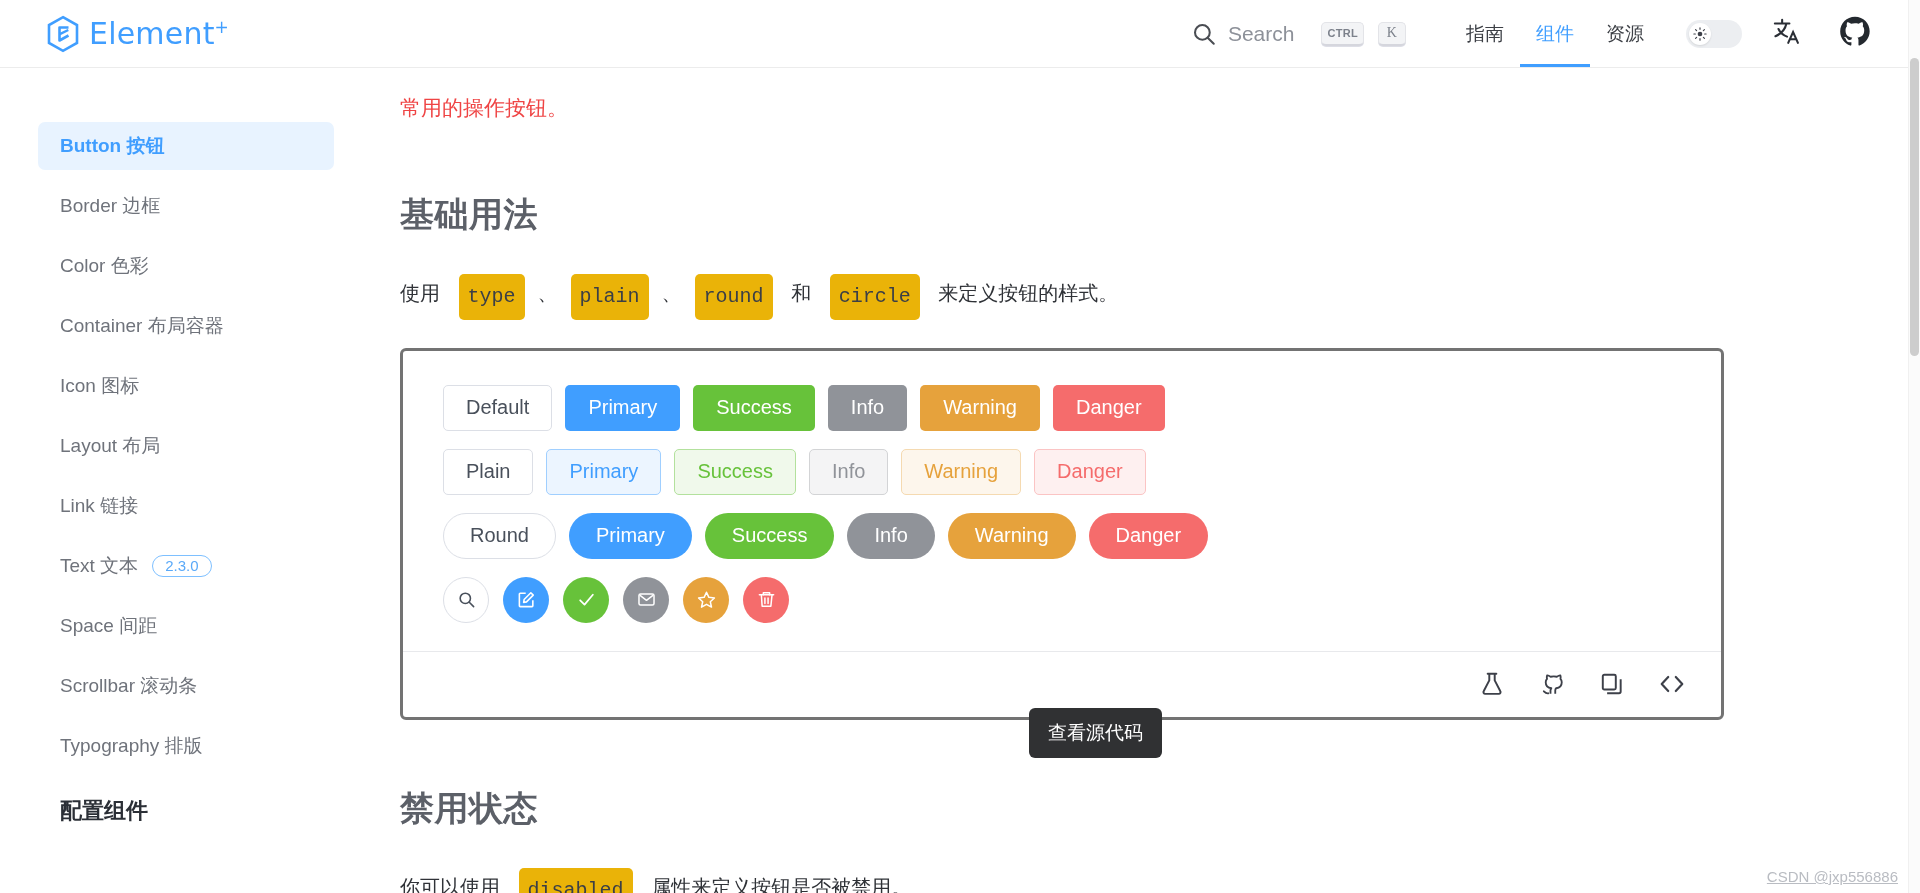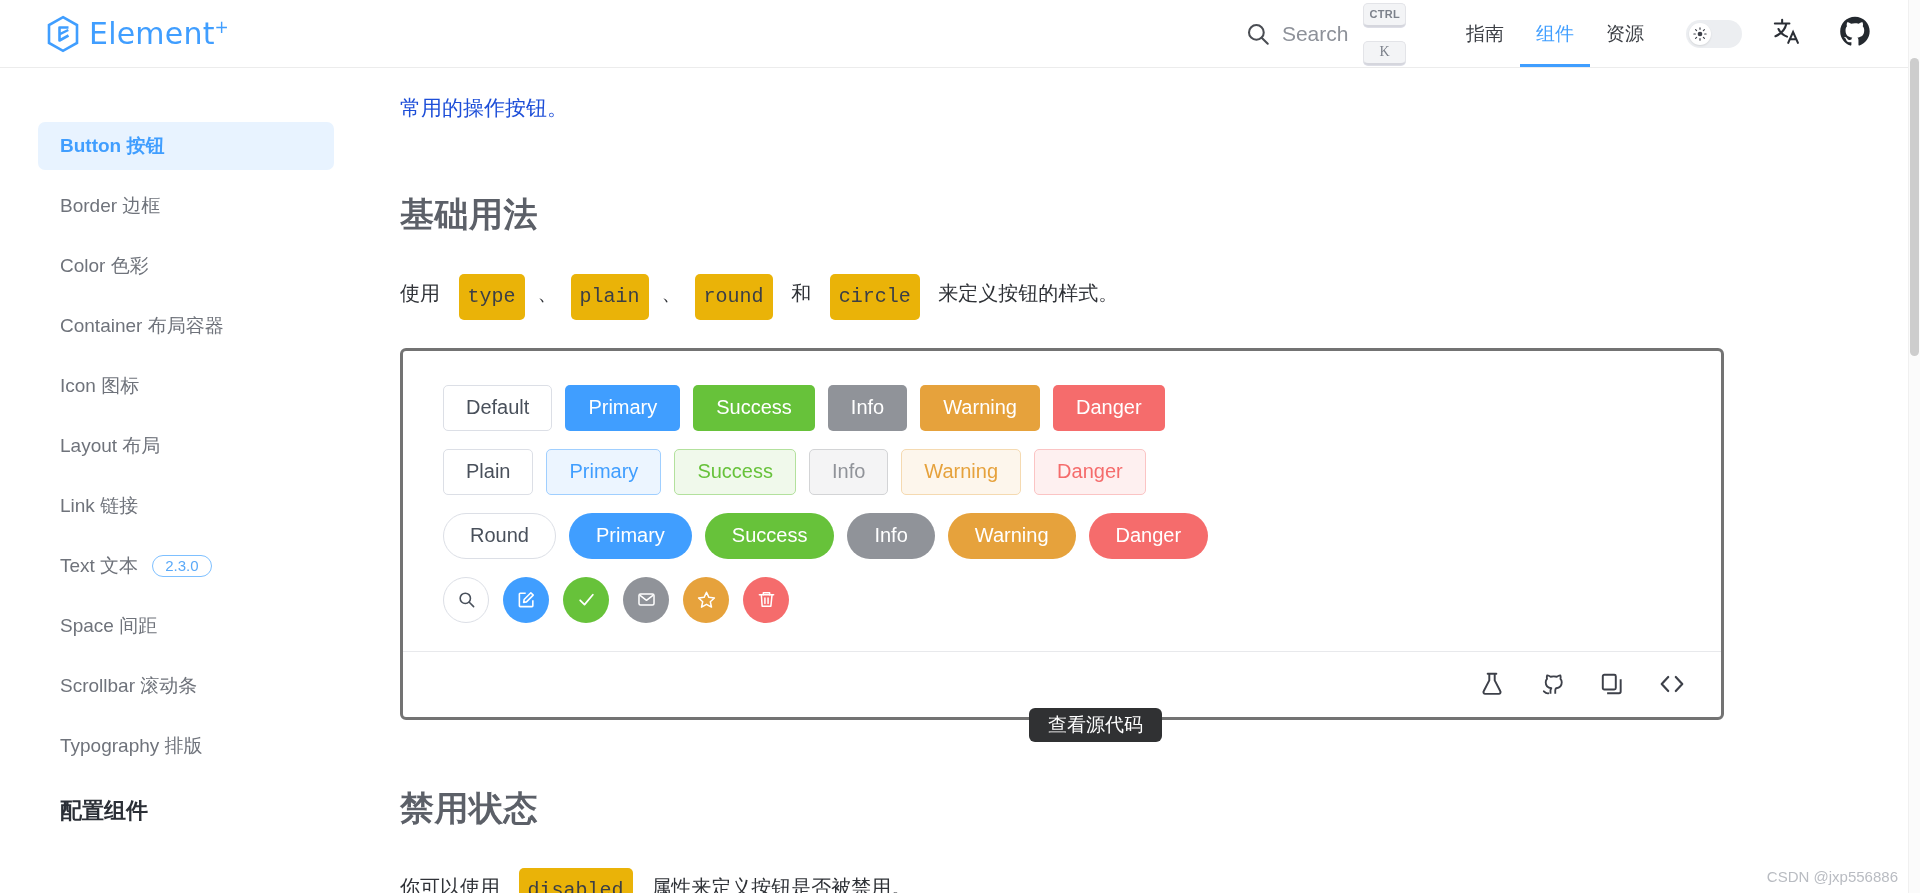--- a/index.html
+++ b/index.html
@@ -41,21 +41,21 @@
   .header-right {
     margin-left: auto; display: flex; align-items: center;
     height: 100%;
   }
   .search-box {
     display: flex; align-items: center; gap: 11px;
     cursor: pointer; margin-right: 44px;
   }
   .search-icon { width: 26px; height: 26px; display: block; }
   .search-label { font-size: 21px; color: #8d9199; }
-  .kbd-group { display: flex; gap: 14px; margin-left: 4px; flex-direction: column; }
+  .kbd-group { display: flex; gap: 14px; margin-left: 16px; }
   .kbd {
     min-width: 28px; height: 24px;
     border-radius: 5px;
     background: #f3f4f6;
     border: 1px solid #e3e4e8;
     border-bottom: 2px solid #d5d6dd;
     box-shadow: 0 1px 0 rgba(180,182,200,.45);
     display: flex; align-items: center; justify-content: center;
     font-size: 11px; font-weight: 700; color: #7c818b;
     padding: 0 5px; letter-spacing: .3px;
@@ -133,21 +133,21 @@
   
   .main {
     position: absolute; top: 80px; left: 372px;
     width: 1536px; height: 813px;
     overflow: hidden;
     background: #fff;
   }
   .main-inner { padding: 0 0 0 28px; width: 1360px; }
 
   .lead-text {
-    font-size: 21px; color: #1d4ed8;
+    font-size: 21px; color: #ef4444;
     margin: 10px 0 0 0; line-height: 1.7;
   }
   h2.section {
     font-size: 34px; font-weight: 700; color: #5c6068;
     margin: 66px 0 0 0; letter-spacing: .5px;
   }
   .desc {
     font-size: 20px; color: #2f3237;
     margin: 36px 0 0 0; line-height: 1.9;
     display: flex; align-items: flex-start; flex-wrap: wrap; gap: 8px;
@@ -220,21 +220,21 @@
     display: flex; align-items: center; justify-content: center;
     cursor: pointer;
   }
 
   .tooltip {
     position: absolute;
     left: 1029px; top: 708px;
     background: #303133; color: #fff;
     border-radius: 6px;
     font-size: 19px;
-    padding: 4px 19px;
+    padding: 12px 19px;
     white-space: nowrap;
     z-index: 60;
   }
 
   
   .scrollbar-track {
     position: absolute; top: 0; right: 0;
     width: 12px; height: 893px;
     background: #fbfbfb; border-left: 1px solid #f0f0f0;
     z-index: 50;
@@ -255,20 +255,21 @@
   .dash-cell {
     width: 60px; height: 22px; border-radius: 4px;
     border: 1px dashed #d8dae0;
   }
   .dash-cell.w2 { width: 82px; }
 
   .watermark {
     position: absolute; right: 22px; bottom: 8px;
     font-size: 15px; color: #b9bcc2;
     z-index: 70;
+    text-decoration: underline;
   }
 </style>
 </head>
 <body>
 
 <div class="top-strip">
   <div class="dashed-row">
     <div class="dash-cell"></div>
     <div class="dash-cell w2"></div>
     <div class="dash-cell"></div>

